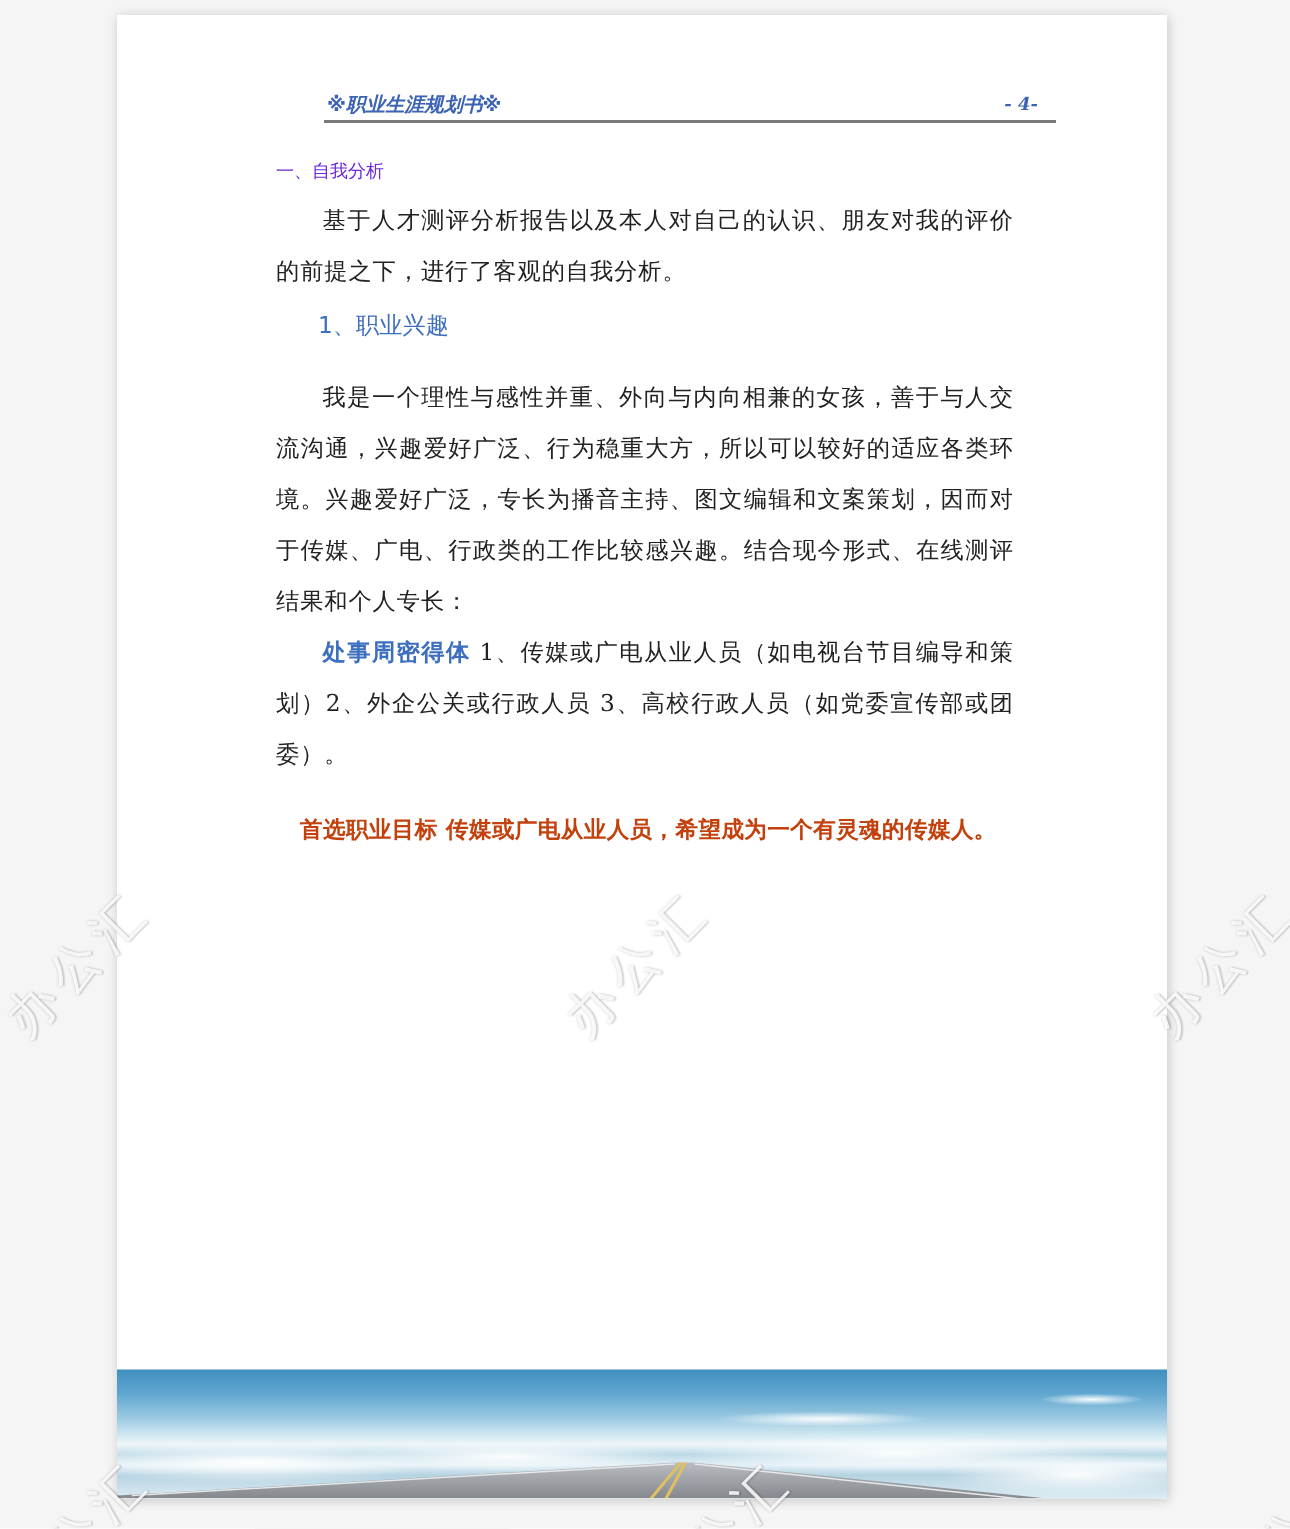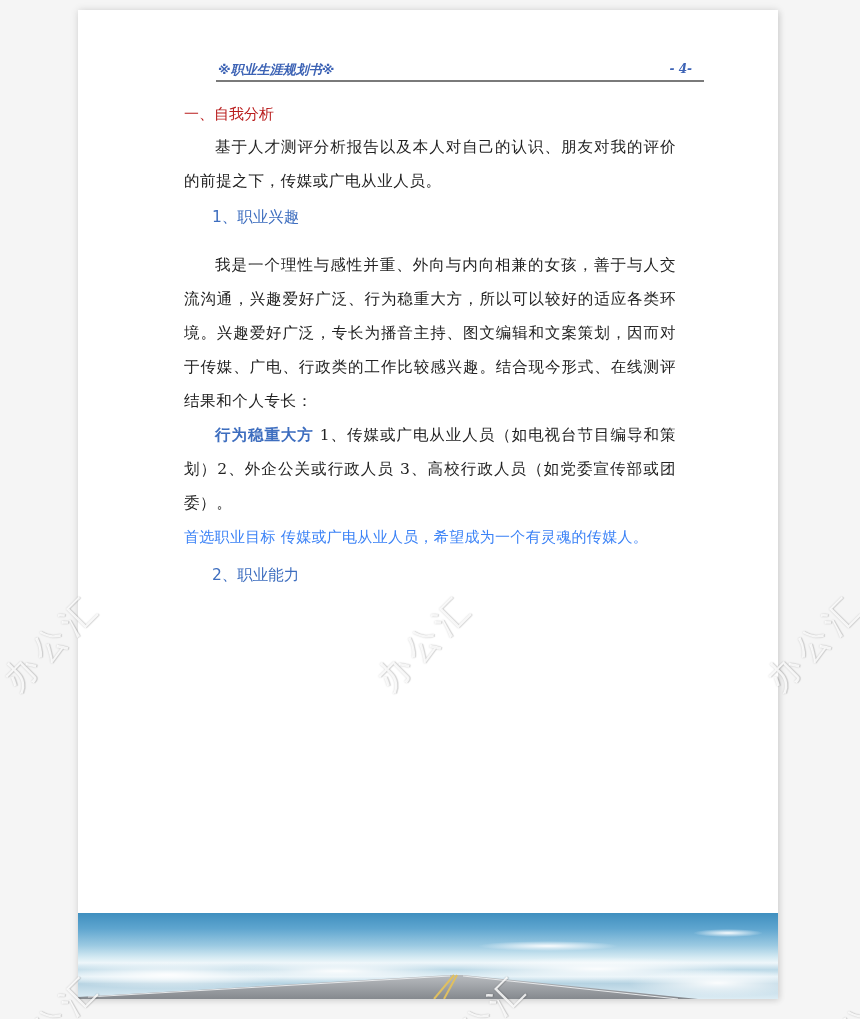--- a/index.html
+++ b/index.html
@@ -57,22 +57,22 @@
     .content {
       position: absolute;
       left: 106px;
       top: 88px;
       width: 492px;
       color: #222;
       font-size: 15.5px;
     }
     .h1 {
       font-family: "DejaVu Sans", "Liberation Sans", sans-serif;
-      color: #b91c1c;
-      font-size: 15px;
+      color: #6d28d9;
+      font-size: 12px;
       height: 32px;
       line-height: 32px;
       margin: 0;
       font-weight: normal;
     }
     .p {
       margin: 0;
       line-height: 34px;
       text-indent: 2em;
       text-align: justify;
@@ -87,24 +87,24 @@
       line-height: 38px;
       margin: 0 0 0 28px;
     }
     .spacer { height: 12px; }
     .blue-lead {
       font-family: "DejaVu Sans", "Liberation Sans", sans-serif;
       color: #3e6ebf;
       font-weight: bold;
     }
     .blue-line {
-      margin: 0;
+      margin: 16px;
       font-family: "DejaVu Sans", "Liberation Sans", sans-serif;
-      color: #3b82f6;
-      font-weight: normal;
+      color: #c2410c;
+      font-weight: bold;
       line-height: 34px;
       font-size: 15px;
       letter-spacing: 0.3px;
       white-space: nowrap;
     }
     .banner {
       position: absolute;
       left: 0;
       top: 903px;
       width: 700px;
@@ -132,29 +132,28 @@
 
 <div class="page">
 
   <div class="header">
     <span class="header-title">※职业生涯规划书※</span>
     <span class="header-page">- 4-</span>
   </div>
 
   <div class="content">
     <h1 class="h1">一、自我分析</h1>
-    <p class="p">基于人才测评分析报告以及本人对自己的认识、朋友对我的评价的前提之下，传媒或广电从业人员。</p>
+    <p class="p">基于人才测评分析报告以及本人对自己的认识、朋友对我的评价的前提之下，进行了客观的自我分析。</p>
 
     <h2 class="h2">1、职业兴趣</h2>
     <div class="spacer"></div>
     <p class="p">我是一个理性与感性并重、外向与内向相兼的女孩，善于与人交流沟通，兴趣爱好广泛、行为稳重大方，所以可以较好的适应各类环境。兴趣爱好广泛，专长为播音主持、图文编辑和文案策划，因而对于传媒、广电、行政类的工作比较感兴趣。结合现今形式、在线测评结果和个人专长：</p>
-    <p class="p"><span class="blue-lead">行为稳重大方</span><span> 1、传媒或广电从业人员（如电视台节目编导和策划）2、外企公关或行政人员 3、高校行政人员（如党委宣传部或团委）。</span></p>
+    <p class="p"><span class="blue-lead">处事周密得体</span><span> 1、传媒或广电从业人员（如电视台节目编导和策划）2、外企公关或行政人员 3、高校行政人员（如党委宣传部或团委）。</span></p>
     <p class="blue-line">首选职业目标 传媒或广电从业人员，希望成为一个有灵魂的传媒人。</p>
 
-    <h2 class="h2" style="margin-top:2px;">2、职业能力</h2>
     <div class="spacer"></div>
   </div>
 
   <div class="banner">
     <svg width="700" height="86" viewBox="0 0 700 86">
       <defs>
         <linearGradient id="roadg" x1="0" y1="0" x2="0" y2="1">
           <stop offset="0" stop-color="#b9bcc0"></stop>
           <stop offset="1" stop-color="#85898e"></stop>
         </linearGradient>

